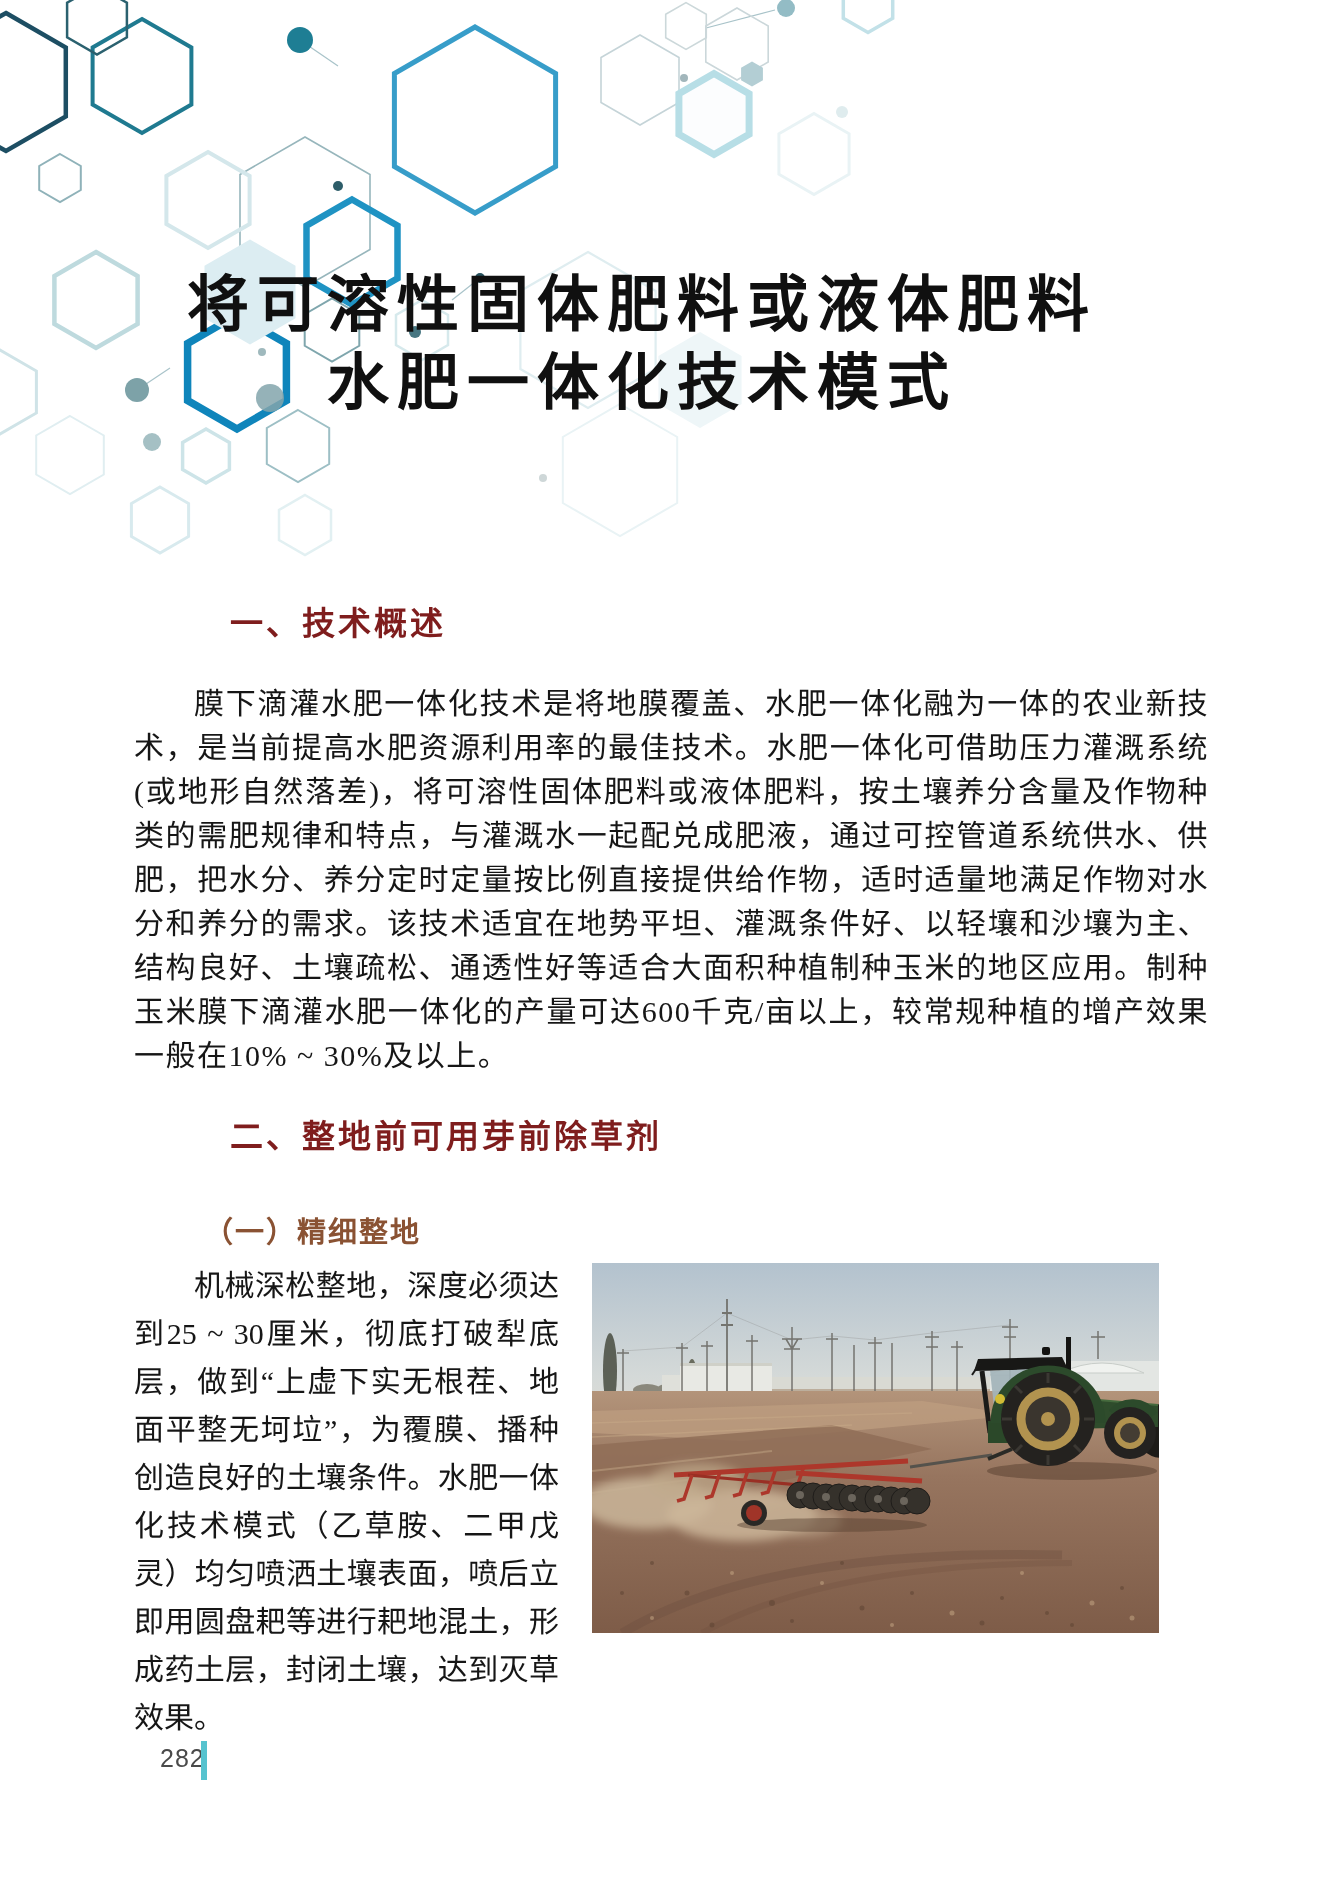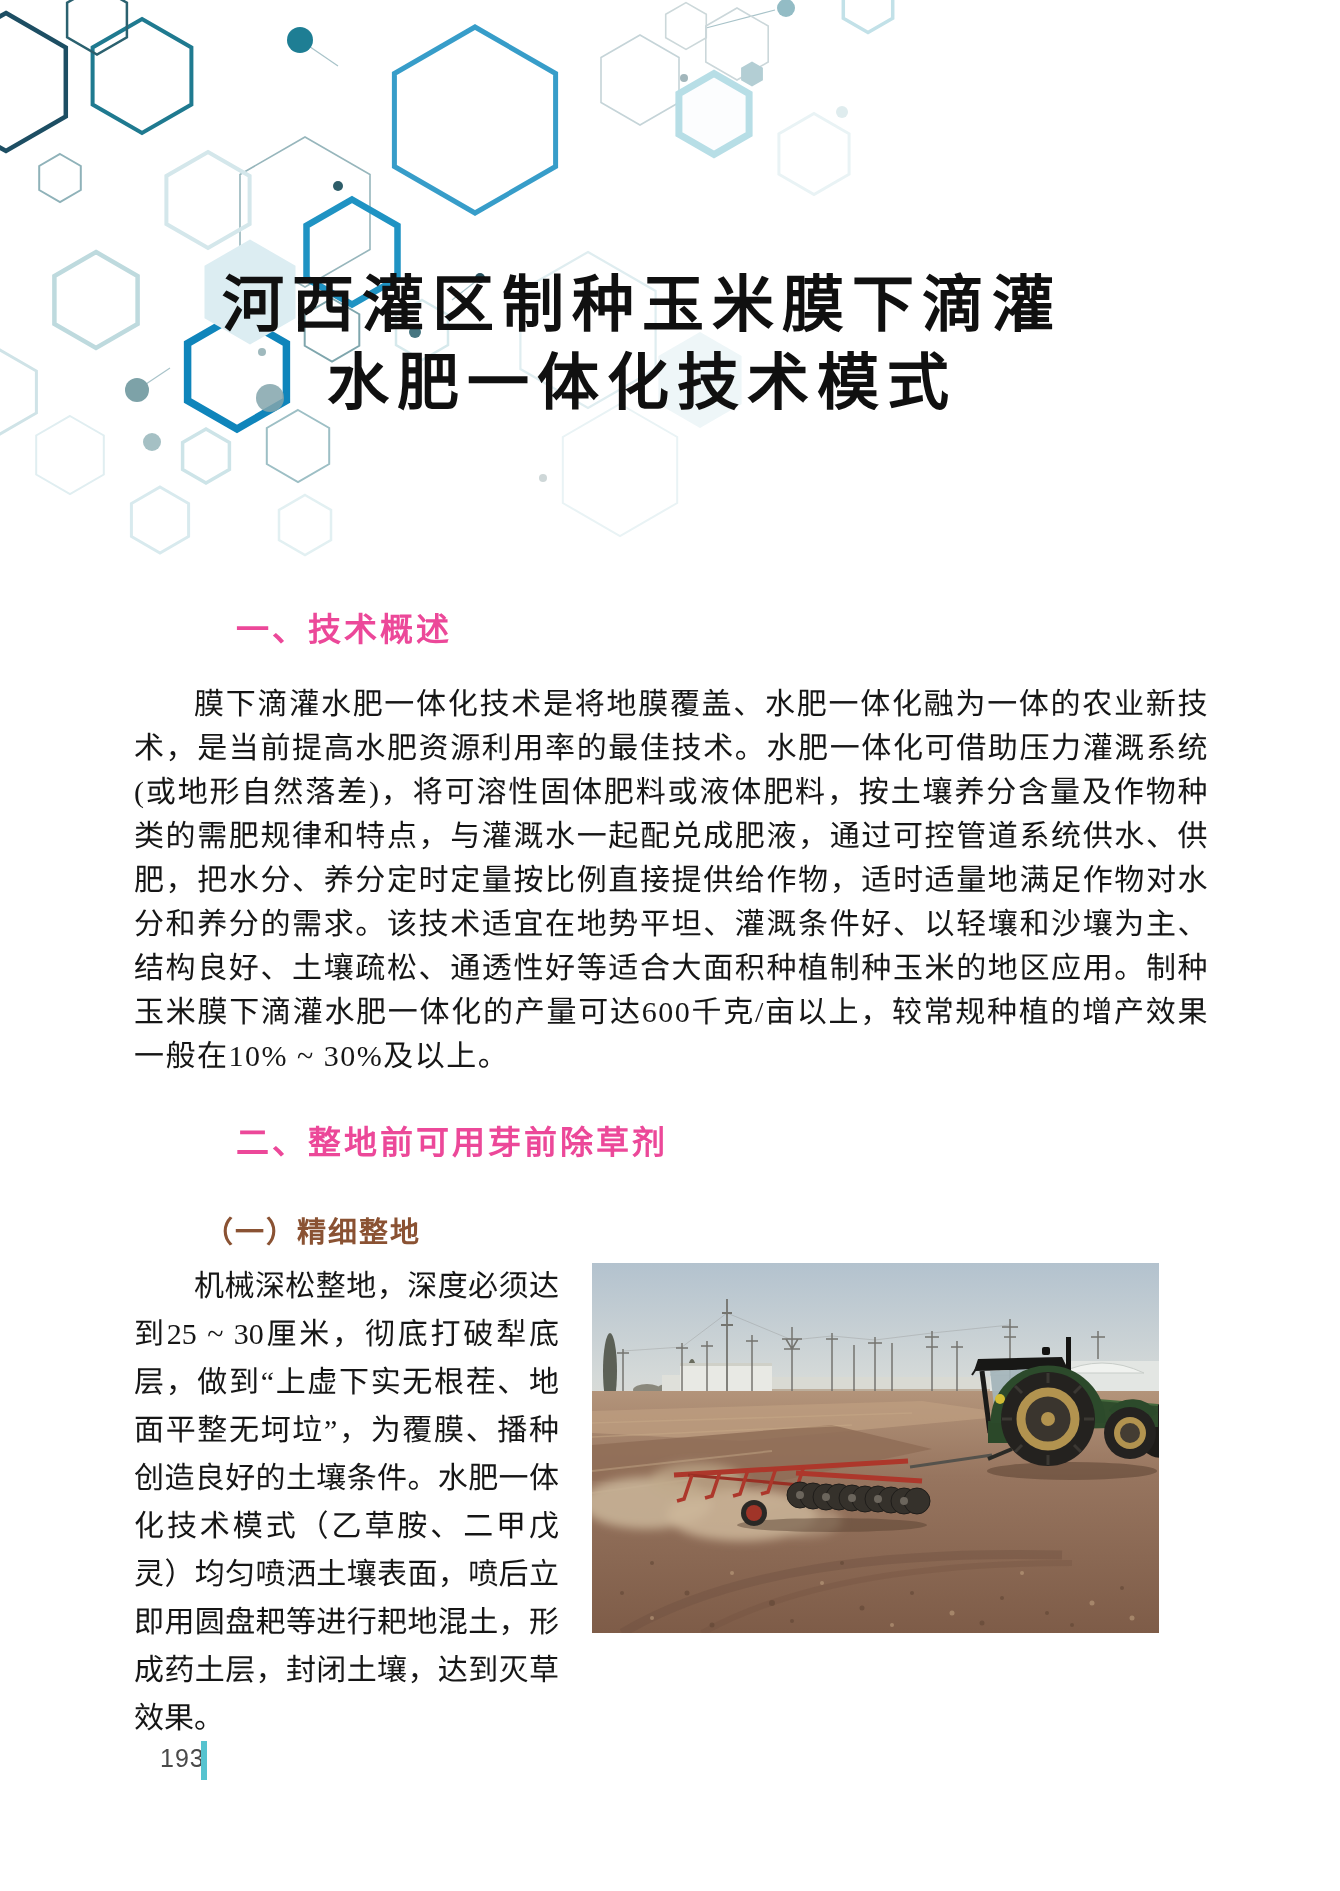--- a/index.html
+++ b/index.html
@@ -2,23 +2,23 @@
 <html lang="zh-CN"><head>
 <meta charset="utf-8">
 <style>
   html,body{margin:0;padding:0;background:#ffffff;}
   .page{position:relative;width:1340px;height:1891px;background:#ffffff;overflow:hidden;
         font-family:"Liberation Serif","DejaVu Serif",serif;}
   .deco{position:absolute;top:0;left:0;z-index:0;pointer-events:none;}
   .title{position:absolute;top:266px;left:0;width:1284px;text-align:center;z-index:1;
          font-family:"Liberation Serif","DejaVu Serif",serif;font-weight:bold;
          font-size:62px;line-height:78px;letter-spacing:8px;color:#101010;}
-  .h-sec{position:absolute;margin:12px;z-index:1;
+  .h-sec{position:absolute;margin:6px;z-index:1;
          font-family:"Liberation Sans","DejaVu Sans",sans-serif;font-weight:bold;
-         font-size:33px;line-height:1;letter-spacing:3px;color:#ec4899;text-align:right;}
+         font-size:33px;line-height:1;letter-spacing:3px;color:#7f1d1d;text-align:right;}
   .h-overview{left:224px;top:601px;}
   .h-tillage{left:224px;top:1114px;}
   .h-sub{position:absolute;left:188px;top:1199px;margin:16px;z-index:1;
          font-family:"Liberation Sans","DejaVu Sans",sans-serif;font-weight:bold;
          font-size:29px;line-height:1.2;letter-spacing:2px;color:#8a5233;}
   .body{position:absolute;margin:0;z-index:1;color:#161616;text-align:justify;word-break:break-all;
         font-family:"Liberation Serif","DejaVu Serif",serif;}
   .para1{left:134px;top:682px;width:1075px;font-size:30px;line-height:44px;letter-spacing:1.5px;text-indent:2em;}
   .leftcol{left:134px;top:1262px;width:425px;font-size:30px;line-height:48px;letter-spacing:0;text-indent:2em;}
   .photo{position:absolute;left:592px;top:1263px;width:567px;height:370px;margin:0;z-index:1;}
@@ -87,21 +87,21 @@
       <circle cx="152" cy="442" r="9" fill="#8fb0b5" opacity="0.8"></circle>
       <circle cx="262" cy="352" r="4" fill="#9fb9bd"></circle>
       <circle cx="786" cy="8" r="9" fill="#93bcc5"></circle>
       <circle cx="684" cy="78" r="4" fill="#a2b6bb"></circle>
       <circle cx="842" cy="112" r="6" fill="#dfecee"></circle>
       <circle cx="543" cy="478" r="4" fill="#c2cdce" opacity="0.8"></circle>
     </g>
   </svg>
 
   <div class="title">
-    <div>河西灌区制种玉米膜下滴灌</div>
+    <div>将可溶性固体肥料或液体肥料</div>
     <div>水肥一体化技术模式</div>
   </div>
 
   <h2 class="h-sec h-overview">一、技术概述</h2>
   <p class="body para1">膜下滴灌水肥一体化技术是将地膜覆盖、水肥一体化融为一体的农业新技术，是当前提高水肥资源利用率的最佳技术。水肥一体化可借助压力灌溉系统(或地形自然落差)，将可溶性固体肥料或液体肥料，按土壤养分含量及作物种类的需肥规律和特点，与灌溉水一起配兑成肥液，通过可控管道系统供水、供肥，把水分、养分定时定量按比例直接提供给作物，适时适量地满足作物对水分和养分的需求。该技术适宜在地势平坦、灌溉条件好、以轻壤和沙壤为主、结构良好、土壤疏松、通透性好等适合大面积种植制种玉米的地区应用。制种玉米膜下滴灌水肥一体化的产量可达600千克/亩以上，较常规种植的增产效果一般在10% ~ 30%及以上。</p>
 
   <h2 class="h-sec h-tillage">二、整地前可用芽前除草剂</h2>
   <h3 class="h-sub">（一）精细整地</h3>
   <p class="body leftcol">机械深松整地，深度必须达到25 ~ 30厘米，彻底打破犁底层，做到“上虚下实无根茬、地面平整无坷垃”，为覆膜、播种创造良好的土壤条件。水肥一体化技术模式（乙草胺、二甲戊灵）均匀喷洒土壤表面，喷后立即用圆盘耙等进行耙地混土，形成药土层，封闭土壤，达到灭草效果。</p>
 
@@ -270,16 +270,16 @@
           <circle cx="480" cy="362" r="2" fill="#5e4433"></circle>
         <circle cx="540" cy="355" r="2.5" fill="#c3a583"></circle>
           <circle cx="30" cy="330" r="2" fill="#5e4433"></circle>
         <circle cx="250" cy="300" r="2" fill="#5e4433"></circle>
           <circle cx="430" cy="310" r="2" fill="#c3a583"></circle>
       </g>
     </svg>
   </figure>
 
 
-  <div class="pagenum">193</div>
+  <div class="pagenum">282</div>
   <div class="pagebar"></div>
 
 </div>
 
 </body></html>

